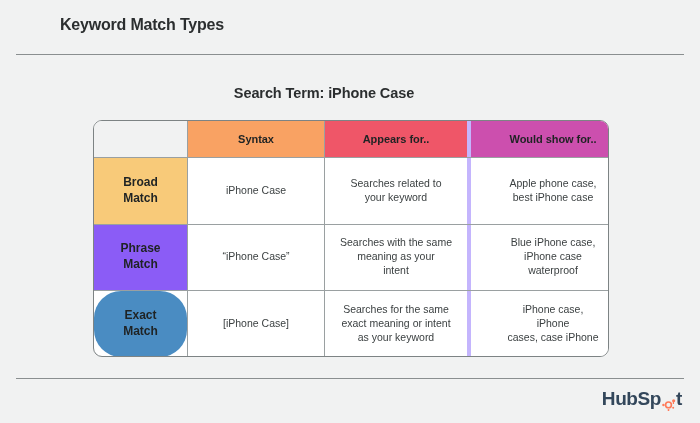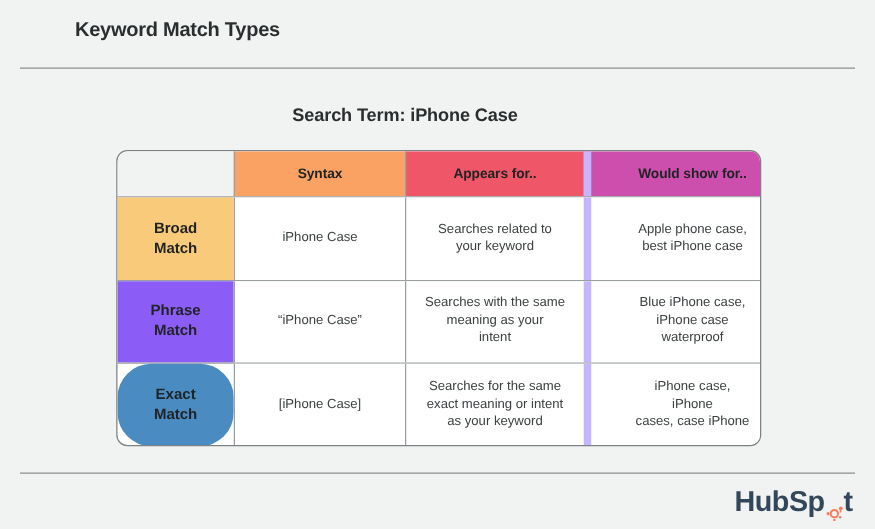--- a/index.html
+++ b/index.html
@@ -79,21 +79,21 @@
     display: flex;
     align-items: center;
     justify-content: center;
     text-align: center;
     padding: 3px 8px;
     line-height: 1.32;
   }
   .c1 { width: 93px;  flex: 0 0 93px;  }
   .c2 { width: 137px; flex: 0 0 137px; border-left: 1px solid #9aa0a1; }
   .c3 { width: 143px; flex: 0 0 143px; border-left: 1px solid #9aa0a1; }
-  .c4 { width: 140px; flex: 1 1 auto;  border-left: 6px solid #c4b5fd; padding-left: 35px; }
+  .c4 { width: 140px; flex: 1 1 auto;  border-left: 4px solid #c4b5fd; padding-left: 35px; }
 
   
   .header-row .cell {
     font-size: 11px;
     font-weight: bold;
     color: #1f2324;
     letter-spacing: -0.05px;
   }
   .header-row .c1 { background: #f1f2f2; }
   .hdr-syntax  { background: #f9a263; }
@@ -122,21 +122,21 @@
   .cell-lines { display: block; }
   .cell-lines > span { display: block; }
 
   
   .hubspot-logo {
     position: absolute;
     right: 18px;
     top: 388px;
     display: flex;
     align-items: center;
-    font-size: 23px;
+    font-size: 19px;
     font-weight: bold;
     color: #33475b;
     letter-spacing: -0.4px;
   }
   .sprocket {
     display: inline-block;
     width: 15px;
     height: 15px;
     margin: 0 0px 0 0px;
     position: relative;

